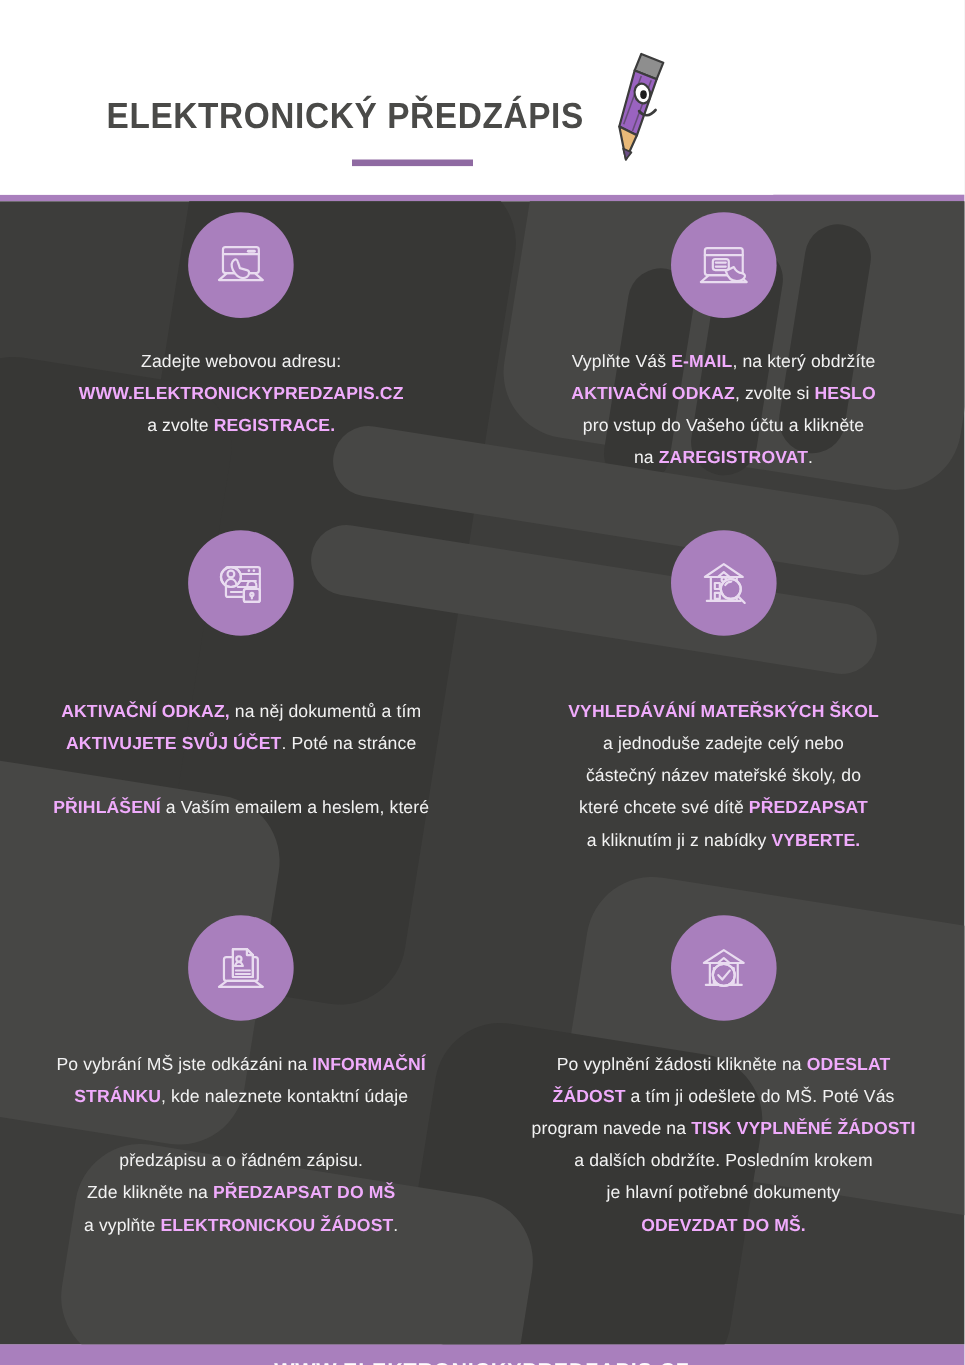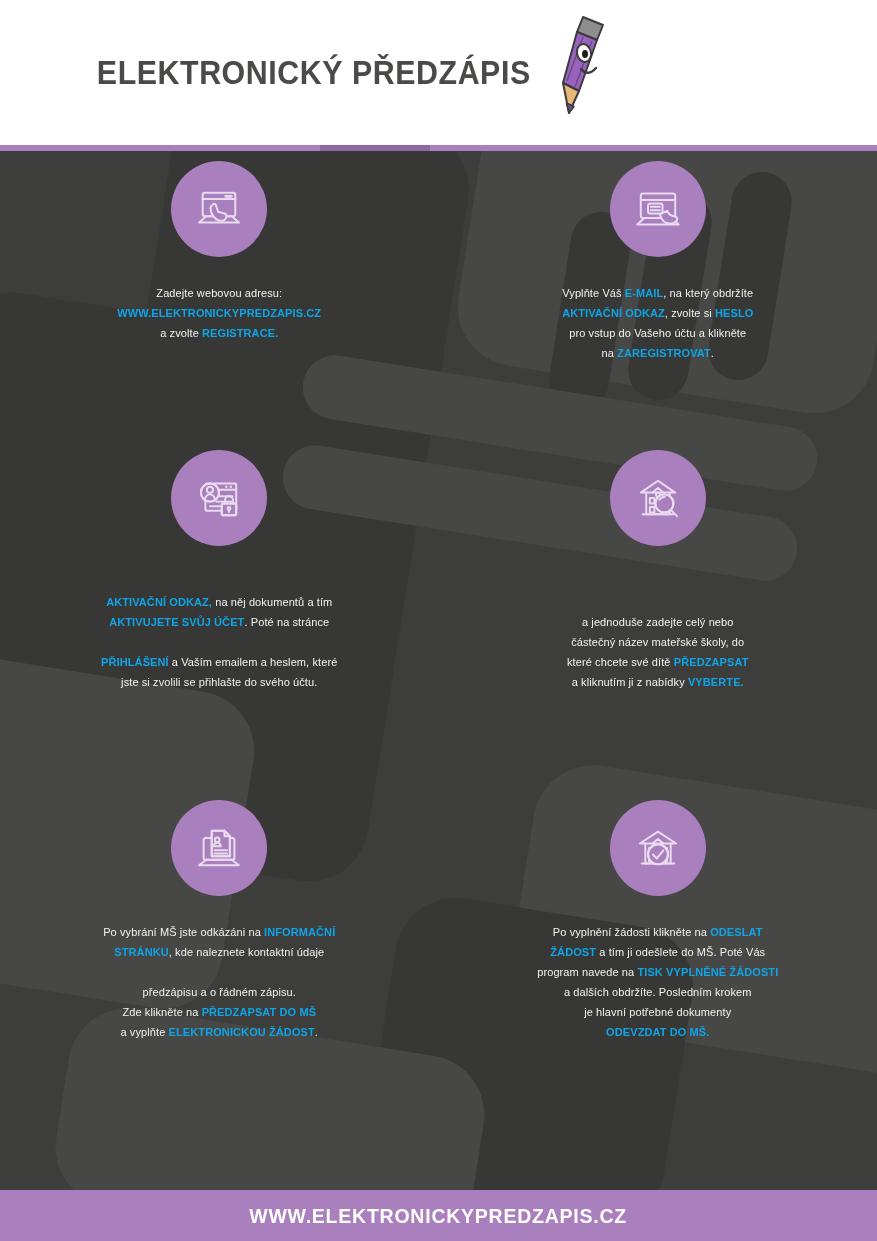--- a/index.html
+++ b/index.html
@@ -19,20 +19,21 @@
   }
 
   
   .header {
     position:relative;
     width:703px; height:145px;
     background:#ffffff;
     display:flex;
     align-items:center;
     justify-content:center;
+    margin-top:32px;
   }
   .header-inner {
     position:relative;
     display:flex;
     align-items:center;
     justify-content:center;
     transform:translateX(-4px);
   }
   .title {
     font-family:"Liberation Sans Narrow","Liberation Sans", sans-serif;
@@ -105,27 +106,27 @@
     display:flex;
     align-items:center;
     justify-content:center;
     margin-bottom:26px;
   }
   .icon-circle svg { display:block; }
 
   .card-text {
     text-align:center;
     color:#f2f2f2;
-    font-size:11px;
+    font-size:16px;
     line-height:1.82;
     letter-spacing:0.1px;
     max-width:355px;
   }
   .card-text b {
-    color:#0ea5e9;
+    color:#f0abfc;
     font-weight:bold;
   }
 
   
   .footer {
     width:877px; height:51px;
     background:#a97fbd;
     display:flex;
     align-items:center;
     justify-content:center;
@@ -232,41 +233,41 @@
             <circle cx="22" cy="26" r="10"></circle>
             <circle cx="22" cy="23" r="3.4"></circle>
             <path d="M16.5 33 q1.5 -5 5.5 -5 q4 0 5.5 5"></path>
             <rect x="35" y="38" width="16" height="13" rx="2" fill="#a97fbd"></rect>
             <rect x="35" y="38" width="16" height="13" rx="2"></rect>
             <path d="M38.5 38 v-3.5 a4.5 4.5 0 0 1 9 0 V38"></path>
             <circle cx="43" cy="43.5" r="1.6"></circle>
             <path d="M43 45 v2.5"></path>
           </svg>
         </div>
-        <div class="card-text"><br><b>AKTIVAČNÍ ODKAZ,</b><span> na něj dokumentů a tím</span><br><b>AKTIVUJETE SVŮJ ÚČET</b><span>. Poté na stránce</span><br><br><b>PŘIHLÁŠENÍ</b><span> a Vaším emailem a heslem, které</span><br><span>jste si zvolili se přihlašte do svého účtu.</span></div>
+        <div class="card-text"><br><b>AKTIVAČNÍ ODKAZ,</b><span> na něj dokumentů a tím</span><br><b>AKTIVUJETE SVŮJ ÚČET</b><span>. Poté na stránce</span><br><br><b>PŘIHLÁŠENÍ</b><span> a Vaším emailem a heslem, které</span><br></div>
       </div>
 
       <div class="card">
         <div class="icon-circle">
           <svg viewBox="0 0 64 64" width="58" height="58" fill="none" stroke="#e9dcf0" stroke-width="2.2" stroke-linecap="round" stroke-linejoin="round">
             <path d="M13 26 L32 13 L51 26 Z"></path>
             <path d="M19 26 V50 H45 V26"></path>
             <path d="M26 26 L32 21 L38 26"></path>
             <circle cx="32" cy="28.5" r="2.2"></circle>
             <rect x="23" y="32" width="5" height="6"></rect>
             <rect x="23" y="42" width="5" height="6"></rect>
             <rect x="36" y="32" width="5" height="6"></rect>
             <path d="M15 50 H49"></path>
             <circle cx="39" cy="38" r="10" fill="#a97fbd"></circle>
             <circle cx="39" cy="38" r="10"></circle>
             <path d="M33.5 34 a7 7 0 0 1 6 -3.4"></path>
             <path d="M46.4 45.4 L53 52"></path>
           </svg>
         </div>
-        <div class="card-text"><br><br><span>a jednoduše zadejte celý nebo</span><br><span>částečný název mateřské školy, do</span><br><span>které chcete své dítě </span><b>PŘEDZAPSAT</b><br><span>a kliknutím ji z nabídky </span><b>VYBERTE.</b></div>
+        <div class="card-text"><br><b>VYHLEDÁVÁNÍ MATEŘSKÝCH ŠKOL</b><br><span>a jednoduše zadejte celý nebo</span><br><span>částečný název mateřské školy, do</span><br><span>které chcete své dítě </span><b>PŘEDZAPSAT</b><br><span>a kliknutím ji z nabídky </span><b>VYBERTE.</b></div>
       </div>
 
       <div class="card">
         <div class="icon-circle">
           <svg viewBox="0 0 64 64" width="58" height="58" fill="none" stroke="#e9dcf0" stroke-width="2.2" stroke-linecap="round" stroke-linejoin="round">
             <rect x="15" y="21" width="34" height="24" rx="2.5"></rect>
             <path d="M10 51 L18 45 H46 L54 51 Z"></path>
             <path d="M24 13 H38 L44 19 V41 H24 Z" fill="#a97fbd"></path>
             <path d="M24 13 H38 L44 19 V41 H24 Z"></path>
             <path d="M38 13 V19 H44"></path>

